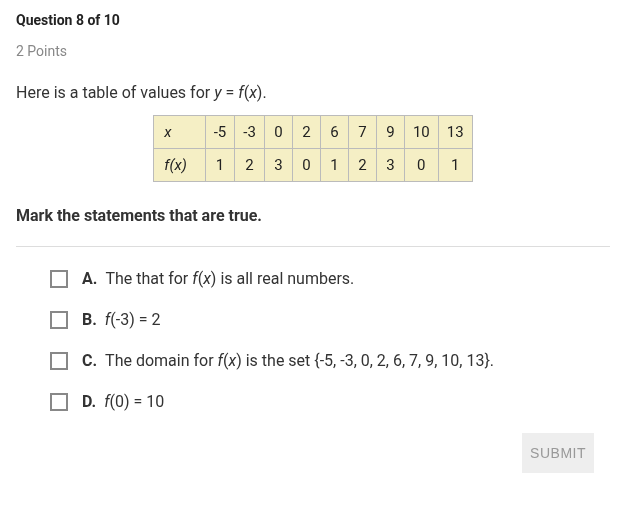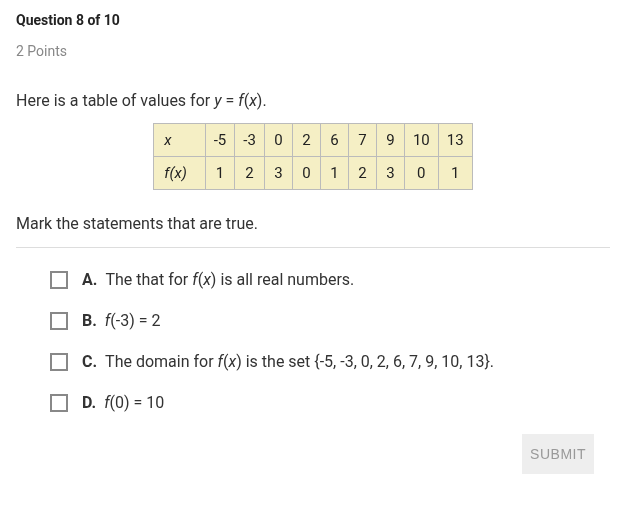--- a/index.html
+++ b/index.html
@@ -13,21 +13,21 @@
   }
   .title {
     font-size: 14px;
     font-weight: 700;
     color: #222;
     margin-bottom: 15px;
   }
   .points {
     font-size: 14px;
     color: #888;
-    margin-bottom: 32px;
+    margin-bottom: 24px;
   }
   .intro {
     font-size: 16px;
     color: #333;
     margin-bottom: 13px;
   }
   .intro .ital { font-style: italic; }
   .tbl-wrap {
     display: flex;
     justify-content: center;
@@ -42,21 +42,22 @@
     font-size: 15px;
     text-align: center;
     padding: 7px 8px;
     color: #222;
     min-width: 28px;
   }
   td.hdr { font-style: italic; text-align: left; padding-left: 10px; padding-right: 18px; }
   .instruction {
     font-size: 16px;
     color: #333;
-    margin-bottom: 14px;
+    margin-bottom: 21px;
+    font-weight: bold;
   }
   hr.div {
     border: none;
     border-top: 1px solid #ddd;
     margin-bottom: 22px;
   }
   .choices { padding-left: 34px; }
   .choice {
     display: flex;
     align-items: center;

